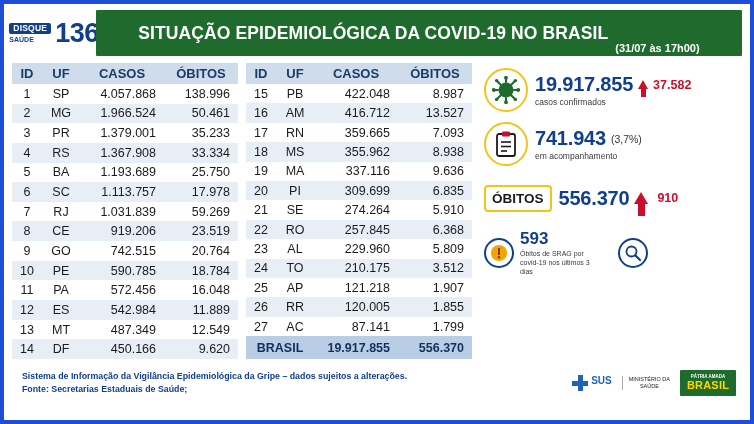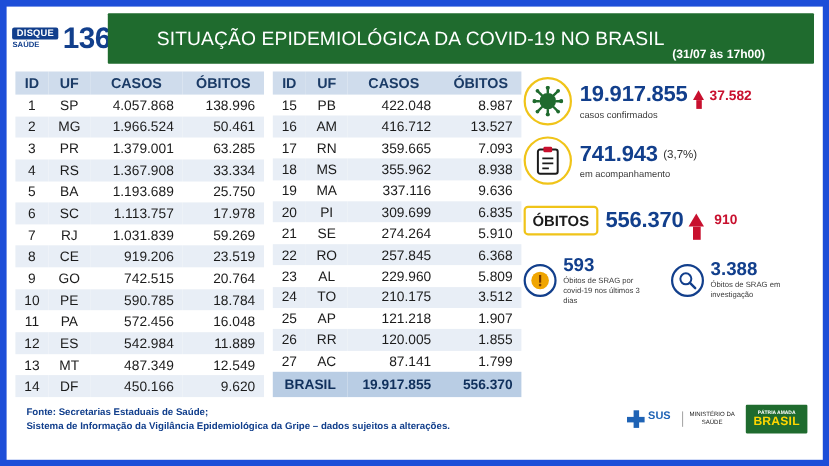--- a/index.html
+++ b/index.html
@@ -6,21 +6,21 @@
   body {
     width: 754px; height: 424px;
     font-family: "Liberation Sans", sans-serif;
     background: #ffffff;
     overflow: hidden;
   }
   .page {
     position: relative;
     width: 754px; height: 424px;
     background: #ffffff;
-    border: 6px solid #1d4ed8;
+    border: 4px solid #1d4ed8;
   }
 
   
   .header {
     display: flex;
     align-items: stretch;
     height: 46px;
     margin: 6px 8px 0 8px;
   }
   .logo-box {
@@ -57,34 +57,35 @@
     background: #1f6b2e;
     color: #ffffff;
     display: flex;
     align-items: center;
     justify-content: center;
     gap: 7px;
     border-radius: 1px;
   }
   .title-main {
     font-size: 17.5px;
-    font-weight: normal;
+    font-weight: bold;
     letter-spacing: .1px;
   }
   .title-sub {
     font-size: 11px;
     font-weight: bold;
     margin-top: 29px;
   }
 
   
   .body-area {
     position: relative;
     display: flex;
     margin: 7px 8px 0 8px;
+    gap: 10px;
     height: 296px;
   }
 
   
   .tables { display: flex; gap: 8px; }
   table.tbl {
     border-collapse: collapse;
     font-size: 12.5px;
     color: #1b1b1b;
   }
@@ -303,21 +304,21 @@
             <tr class="alt">
               <td class="id">2</td>
               <td class="uf">MG</td>
               <td class="num">1.966.524</td>
               <td class="num">50.461</td>
             </tr>
             <tr>
               <td class="id">3</td>
               <td class="uf">PR</td>
               <td class="num">1.379.001</td>
-              <td class="num">63.285</td>
+              <td class="num">35.233</td>
             </tr>
             <tr class="alt">
               <td class="id">4</td>
               <td class="uf">RS</td>
               <td class="num">1.367.908</td>
               <td class="num">33.334</td>
             </tr>
             <tr>
               <td class="id">5</td>
               <td class="uf">BA</td>
@@ -559,34 +560,30 @@
             <div class="bcap">Óbitos de SRAG por covid-19 nos últimos 3 dias</div>
           </div>
         </div>
         <div class="bstat">
           <div class="ic">
             <svg width="18" height="18" viewBox="0 0 18 18">
               <circle cx="7.5" cy="7.5" r="5" fill="none" stroke="#123f8c" stroke-width="1.8"></circle>
               <line x1="11.2" y1="11.2" x2="16" y2="16" stroke="#123f8c" stroke-width="2.2" stroke-linecap="round"></line>
             </svg>
           </div>
-          <div>
-            <div class="bnum">3.388</div>
-            <div class="bcap">Óbitos de SRAG em investigação</div>
-          </div>
         </div>
       </div>
 
     </div>
   </div>
 
   <div class="footer">
     <div class="source">
+      <div>Sistema de Informação da Vigilância Epidemiológica da Gripe – dados sujeitos a alterações.</div>
       <div>Fonte: Secretarias Estaduais de Saúde;</div>
-      <div>Sistema de Informação da Vigilância Epidemiológica da Gripe – dados sujeitos a alterações.</div>
     </div>
     <div class="gov-logos">
       <div class="sus">
         <span class="sus-cross"></span>
         <span class="sus-txt">SUS</span>
       </div>
       <div class="min">
         <div>MINISTÉRIO DA</div>
         <div>SAÚDE</div>
       </div>

